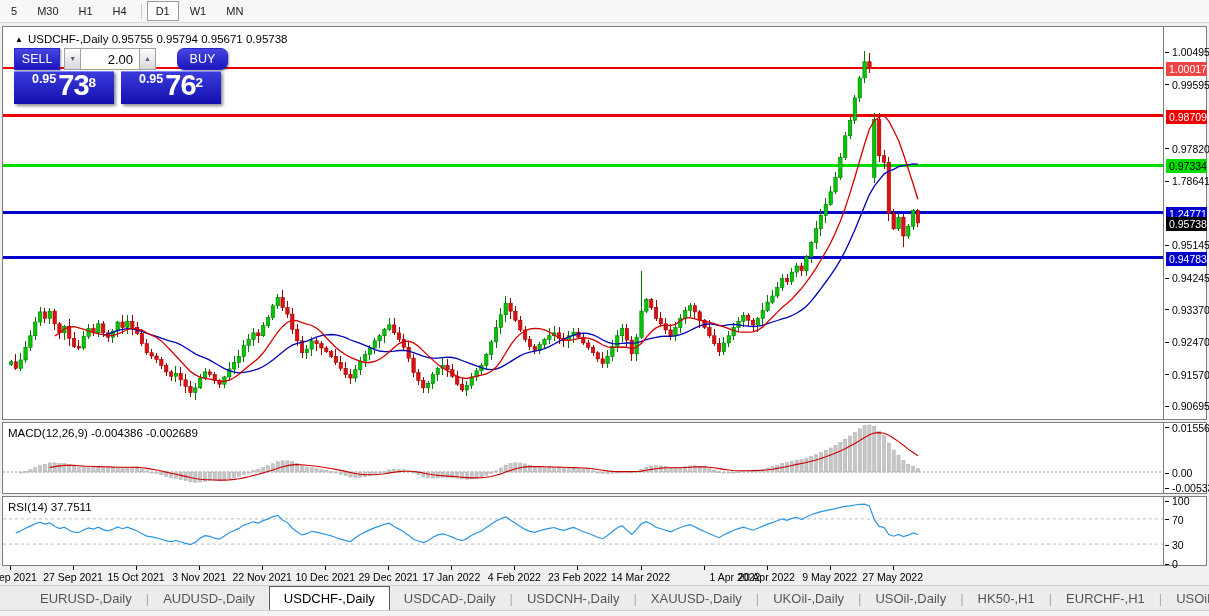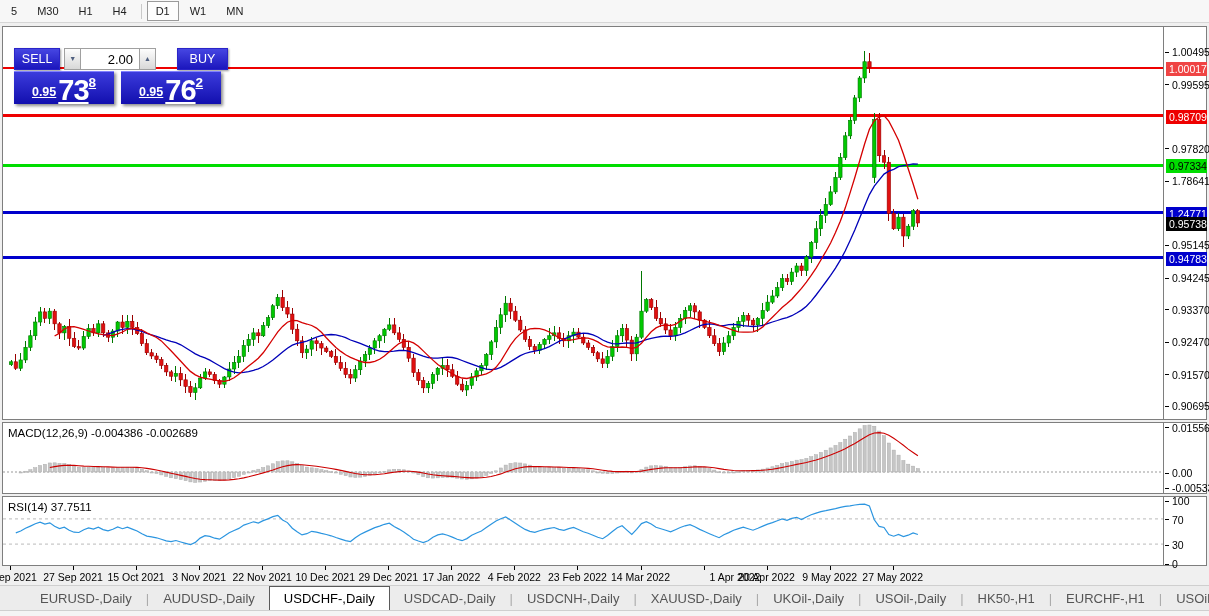--- a/index.html
+++ b/index.html
@@ -32,31 +32,31 @@
   
   #chart-header { position:absolute; left:12px; top:6px; font-size:11.5px; color:#000; z-index:6; }
   #chart-header .tri { font-size:8px; vertical-align:1px; margin-right:5px; }
 
   
   #trade-panel { position:absolute; left:11px; top:21px; z-index:7; width:214px; }
   #trade-row1 { display:flex; align-items:stretch; height:22px; }
   .blue-btn { background:linear-gradient(#4646e2,#1b16bd); color:#fff; font-size:12.5px;
     text-align:center; line-height:21px; border:1px solid #2a24c8; box-shadow:1px 1px 2px rgba(0,0,0,.4); }
   #sell-btn { width:47px; }
-  #buy-btn  { width:52px; margin-left:21px; }
+  #buy-btn  { width:52px; margin-left:21px;border-radius:7px; }
   .spin-btn { width:17px; background:linear-gradient(#fdfdfd,#d8d8d8); border:1px solid #a0a0a0;
     font-size:7px; color:#506080; text-align:center; line-height:20px; }
   #vol-input { width:58px; border:1px solid #a0a0a0; border-left:none; border-right:none;
     font-size:13px; text-align:right; padding-right:6px; color:#000; outline:none;
     font-family:"Liberation Sans",sans-serif; }
   #spin-down { margin-left:4px; }
   #trade-row2 { display:flex; margin-top:1px; }
   .price-box { width:100px; height:33px; background:linear-gradient(#3b3bdc,#120fae); color:#fff;
-    box-shadow:2px 2px 3px rgba(0,0,0,.45); display:flex; align-items:flex-end; justify-content:center;
-    padding-bottom:1px; border-top:1px solid #8080ff;text-decoration:underline; }
+    box-shadow:2px 2px 3px rgba(0,0,0,.45); display:flex; align-items:flex-start; justify-content:center;
+    padding-bottom:7px; border-top:1px solid #8080ff; }
   #buy-price-box { margin-left:7px; }
   .bp-small { font-size:12.5px; font-weight:bold; margin:0 2px 4px 0; }
   .bp-big   { font-size:29px; font-weight:bold; line-height:26px; letter-spacing:-1px; }
   .bp-sup   { font-size:13.5px; font-weight:bold; align-self:flex-start; margin-top:3px; }
 
   
   #date-axis { position:absolute; left:2px; top:566px; width:1205px; height:19px; }
   .date-tick { position:absolute; top:0; width:1px; height:4px; background:#000; }
   .date-lbl { position:absolute; top:5px; width:90px; margin-left:-45px; text-align:center;
     font-size:10.5px; color:#000; white-space:nowrap; }
@@ -470,20 +470,23 @@
             <rect x="903.5499999999998" y="199.2112676056337" width="3.4" height="9.760563380281809" fill="#00c800" stroke="#007700" stroke-width="0.6"></rect>
             <line x1="910.0999999999999" x2="910.0999999999999" y1="181.6291079812208" y2="202.6594438425425" stroke="#007700" stroke-width="1" shape-rendering="crispEdges"></line>
             <rect x="908.3999999999999" y="183.66666666666666" width="3.4" height="15.54460093896705" fill="#00c800" stroke="#007700" stroke-width="0.6"></rect>
             <line x1="914.9499999999999" x2="914.9499999999999" y1="182.22065727699547" y2="199.90646442759117" stroke="#990000" stroke-width="1" shape-rendering="crispEdges"></line>
             <rect x="913.2499999999999" y="183.66666666666666" width="3.4" height="12.29107981220642" fill="#e01010" stroke="#990000" stroke-width="0.6"></rect>
           </g>
           <polyline points="100.1,308.3 105.0,307.1 109.8,305.3 114.7,303.4 119.5,302.4 124.4,301.6 129.3,301.9 134.1,303.0 138.9,304.3 143.8,306.3 148.6,308.0 153.5,309.3 158.3,311.2 163.2,312.9 168.0,314.4 172.9,315.7 177.8,317.8 182.6,320.7 187.4,323.7 192.3,326.9 197.1,329.2 202.0,330.9 206.8,333.1 211.7,336.0 216.5,338.8 221.4,341.6 226.2,343.7 231.1,345.1 235.9,345.8 240.8,345.4 245.6,344.6 250.5,343.3 255.3,341.8 260.2,339.5 265.0,336.5 269.9,333.1 274.8,329.0 279.6,325.1 284.4,321.2 289.3,318.2 294.1,316.4 299.0,315.4 303.8,314.2 308.7,312.2 313.5,310.1 318.4,308.7 323.3,307.8 328.1,307.5 332.9,307.8 337.8,309.0 342.6,310.7 347.5,313.0 352.3,314.7 357.2,316.4 362.0,318.3 366.9,320.4 371.8,322.6 376.6,324.0 381.4,324.7 386.3,324.5 391.1,324.1 396.0,323.5 400.8,323.4 405.7,324.2 410.5,325.7 415.4,327.3 420.2,329.1 425.1,330.5 429.9,331.1 434.8,331.1 439.6,330.6 444.5,330.2 449.3,330.5 454.2,331.7 459.0,333.5 463.9,335.3 468.7,337.1 473.6,338.9 478.4,340.7 483.3,342.2 488.1,342.6 493.0,342.0 497.8,340.4 502.7,337.6 507.5,334.6 512.4,331.6 517.3,328.7 522.1,326.5 526.9,325.1 531.8,324.2 536.6,323.1 541.5,321.6 546.3,319.6 551.2,317.0 556.0,314.4 560.9,312.2 565.8,310.1 570.6,308.2 575.4,306.8 580.3,306.2 585.1,306.5 590.0,307.8 594.8,310.0 599.7,313.0 604.5,315.2 609.4,316.6 614.3,316.8 619.1,316.3 623.9,316.0 628.8,316.2 633.6,315.8 638.5,314.4 643.3,312.6 648.2,311.3 653.0,310.3 657.9,309.5 662.8,309.2 667.6,309.4 672.4,308.9 677.3,307.6 682.1,305.8 687.0,303.5 691.8,301.1 696.7,298.9 701.5,297.5 706.4,296.9 711.3,297.3 716.1,298.5 720.9,298.6 725.8,297.7 730.6,297.3 735.5,297.8 740.3,298.6 745.2,299.2 750.0,299.5 754.9,299.2 759.8,298.3 764.6,296.6 769.4,295.0 774.3,293.5 779.1,291.9 784.0,290.7 788.8,288.7 793.7,286.0 798.5,283.1 803.4,279.2 808.2,274.1 813.1,268.0 817.9,261.6 822.8,255.0 827.6,248.3 832.5,241.1 837.3,233.2 842.2,224.0 847.0,213.7 851.9,202.7 856.7,191.1 861.6,179.1 866.4,167.6 871.3,159.2 876.1,153.1 881.0,147.1 885.8,144.2 890.7,142.3 895.5,139.6 900.4,138.6 905.2,137.8 910.1,136.9 914.9,137.2" fill="none" stroke="#0000b8" stroke-width="1.3"></polyline>
           <polyline points="51.6,309.0 56.5,306.1 61.3,302.0 66.2,299.8 71.0,299.7 75.9,300.9 80.8,302.4 85.6,304.0 90.4,305.5 95.3,306.8 100.1,307.7 105.0,308.1 109.8,308.6 114.7,306.9 119.5,305.0 124.4,302.3 129.3,301.4 134.1,302.0 138.9,303.0 143.8,305.9 148.6,308.2 153.5,310.5 158.3,313.9 163.2,318.9 168.0,323.8 172.9,329.0 177.8,334.2 182.6,339.5 187.4,344.4 192.3,347.9 197.1,350.1 202.0,351.3 206.8,352.2 211.7,353.1 216.5,353.9 221.4,354.3 226.2,353.2 231.1,350.8 235.9,347.2 240.8,342.9 245.6,339.1 250.5,335.2 255.3,331.3 260.2,325.8 265.0,319.2 269.9,312.0 274.8,304.9 279.6,299.4 284.4,295.2 289.3,293.5 294.1,293.7 299.0,295.7 303.8,297.0 308.7,298.5 313.5,301.1 318.4,305.3 323.3,310.8 328.1,315.7 332.9,320.5 337.8,324.4 342.6,327.8 347.5,330.3 352.3,332.4 357.2,334.4 362.0,335.5 366.9,335.5 371.8,334.4 376.6,332.3 381.4,329.0 386.3,324.7 391.1,320.5 396.0,316.6 400.8,314.4 405.7,314.1 410.5,315.9 415.4,319.2 420.2,323.9 425.1,328.6 429.9,333.1 434.8,337.5 439.6,340.7 444.5,343.8 449.3,346.7 454.2,349.3 459.0,351.0 463.9,351.5 468.7,350.4 473.6,349.1 478.4,348.2 483.3,346.8 488.1,344.5 493.0,340.3 497.8,334.1 502.7,326.0 507.5,318.1 512.4,311.6 517.3,306.9 522.1,303.8 526.9,301.9 531.8,301.5 536.6,301.7 541.5,302.9 546.3,305.0 551.2,308.0 556.0,310.7 560.9,312.8 565.8,313.3 570.6,312.6 575.4,311.7 580.3,311.0 585.1,311.2 590.0,312.6 594.8,314.9 599.7,318.0 604.5,319.8 609.4,320.4 614.3,320.4 619.1,320.0 623.9,320.3 628.8,321.4 633.6,320.4 638.5,316.2 643.3,310.3 648.2,304.7 653.0,300.9 657.9,298.6 662.8,298.0 667.6,298.7 672.4,297.5 677.3,293.9 682.1,291.2 687.0,290.7 691.8,291.9 696.7,293.2 701.5,294.1 706.4,295.3 711.3,296.7 716.1,298.3 720.9,299.8 725.8,301.6 730.6,303.3 735.5,304.8 740.3,305.2 745.2,305.2 750.0,304.9 754.9,303.2 759.8,299.9 764.6,294.9 769.4,290.2 774.3,285.4 779.1,280.5 784.0,276.5 788.8,272.2 793.7,266.8 798.5,261.4 803.4,255.2 808.2,248.4 813.1,241.1 817.9,233.0 822.8,224.7 827.6,216.0 832.5,205.6 837.3,194.2 842.2,181.1 847.0,166.1 851.9,150.2 856.7,133.7 861.6,117.0 866.4,102.2 871.3,93.7 876.1,90.1 881.0,88.6 885.8,94.2 890.7,103.5 895.5,113.2 900.4,127.0 905.2,141.8 910.1,156.7 914.9,172.3" fill="none" stroke="#d40000" stroke-width="1.3"></polyline>
         </svg>
   </div>
+  <div id="chart-header">
+    <span class="tri">▲</span><span>USDCHF-,Daily</span>&nbsp;<span>0.95755 0.95794 0.95671 0.95738</span>
+  </div>
   <div id="trade-panel">
     <div id="trade-row1">
       <div id="sell-btn" class="blue-btn">SELL</div>
       <div id="spin-down" class="spin-btn">▼</div>
       <input id="vol-input" value="2.00" style="">
       <div id="spin-up" class="spin-btn">▲</div>
       <div id="buy-btn" class="blue-btn">BUY</div>
     </div>
     <div id="trade-row2">
       <div id="sell-price-box" class="price-box">

